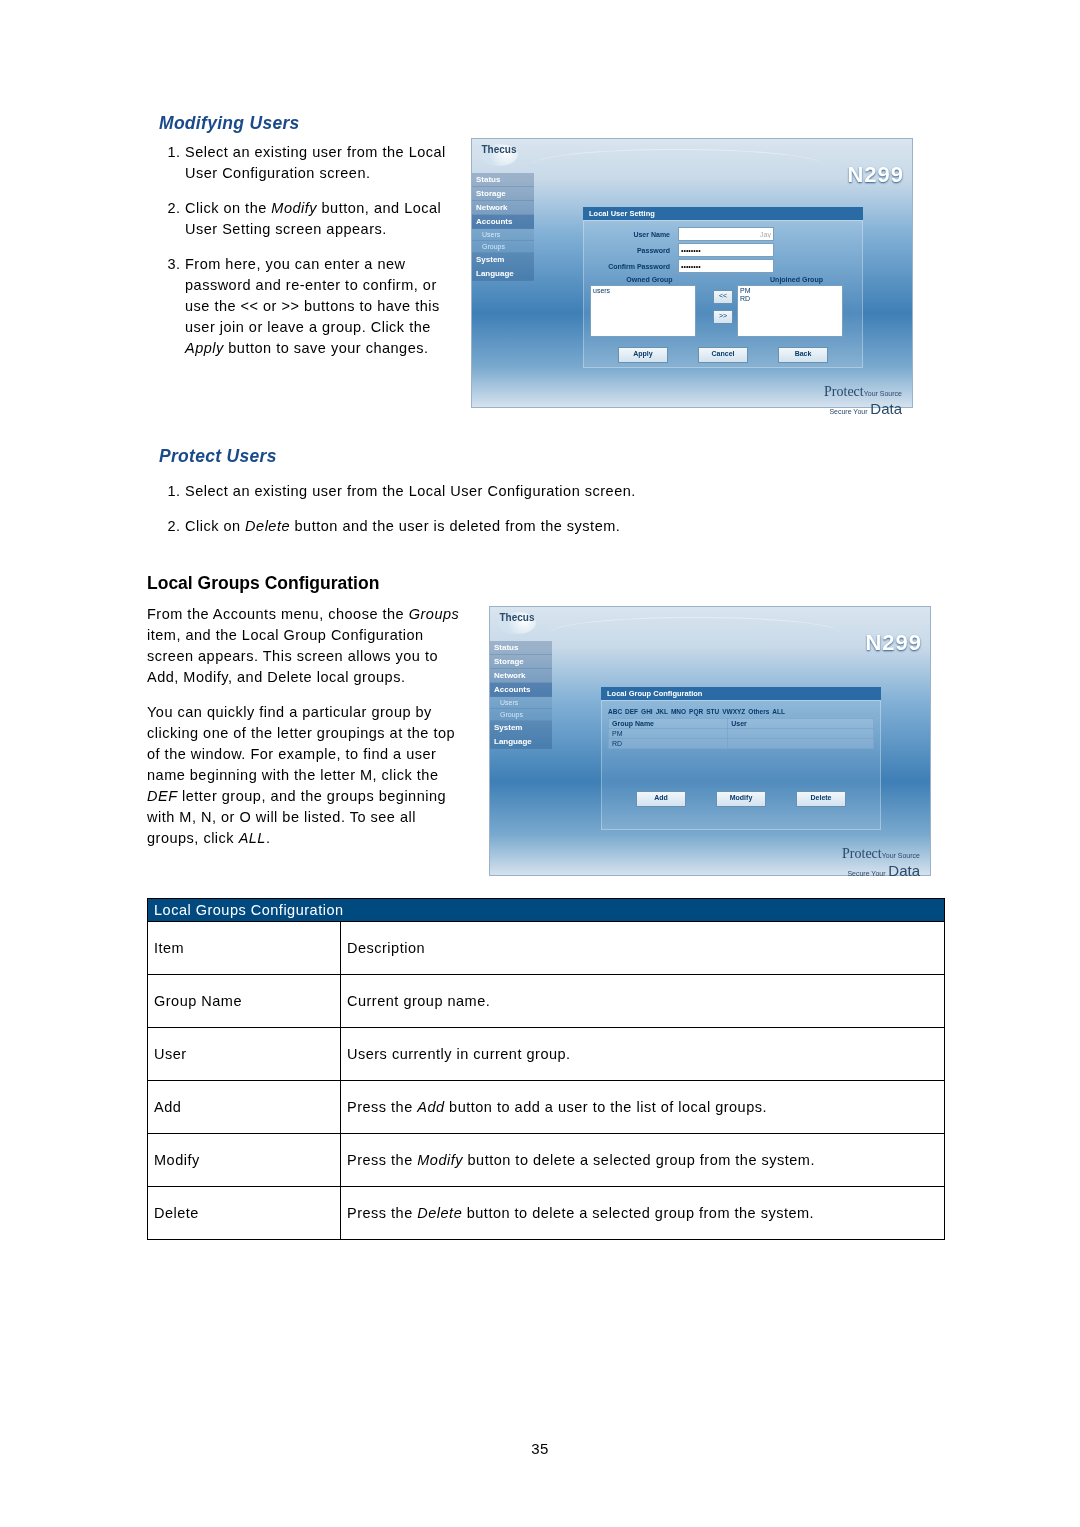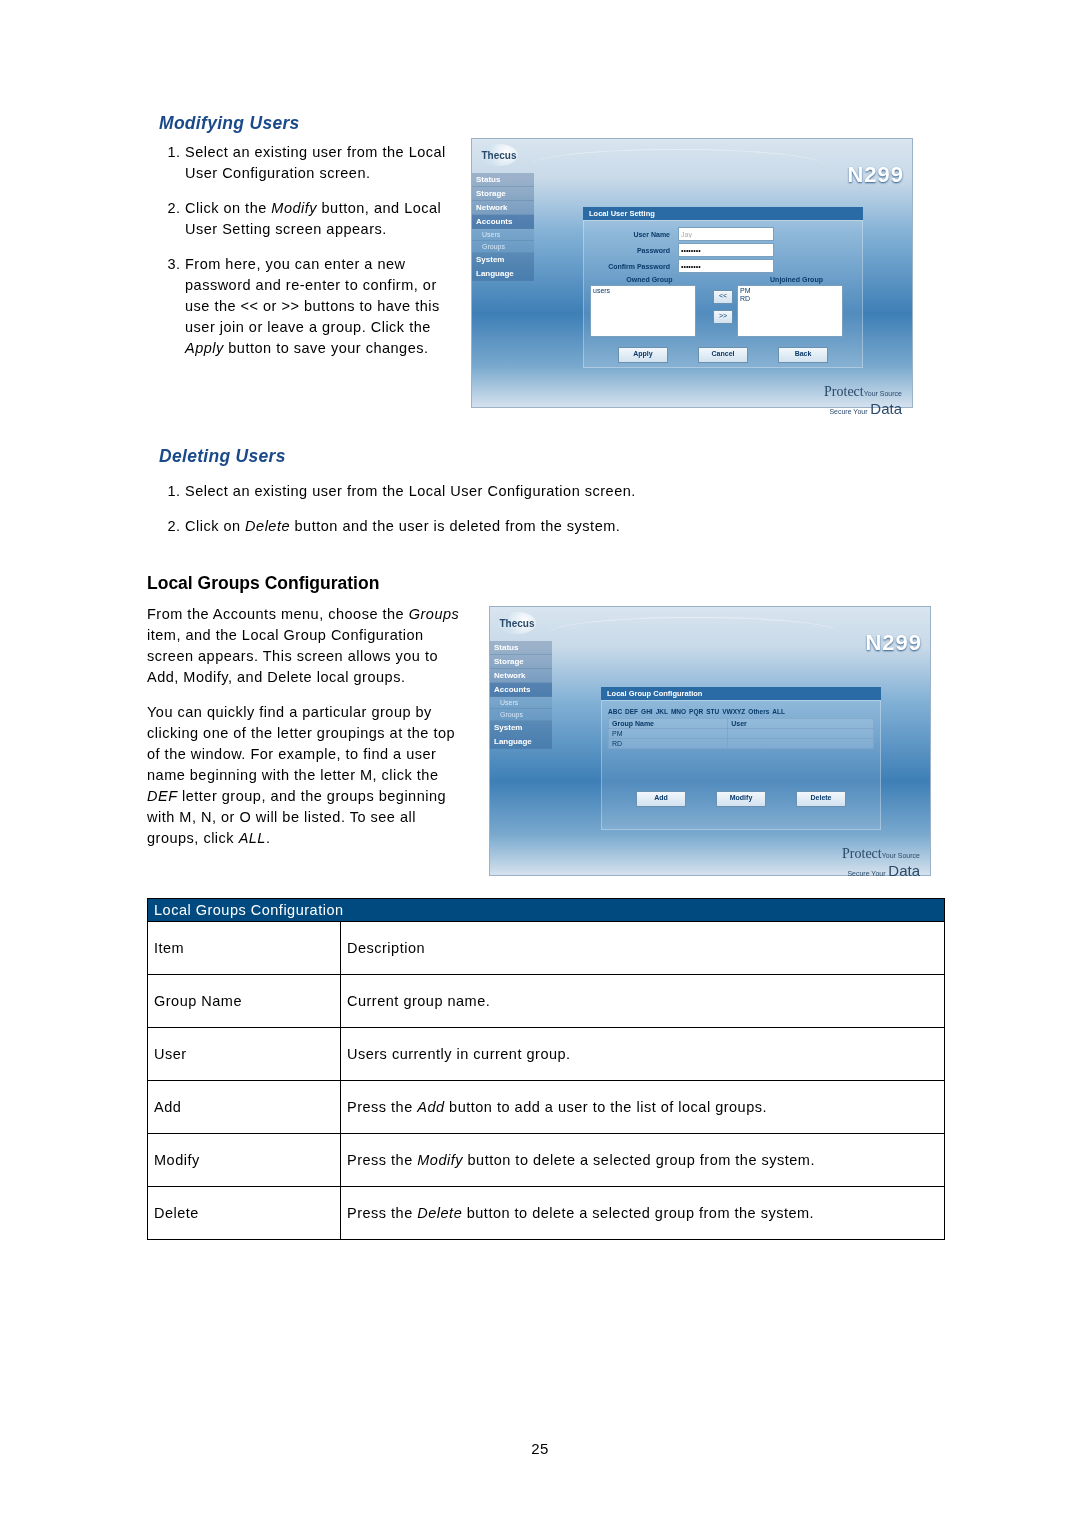--- a/index.html
+++ b/index.html
@@ -73,21 +73,20 @@
   }
   .logo {
     font-size: 10px;
     font-weight: bold;
     color: #2a4a6a;
     background: radial-gradient(circle at 70% 40%, #fff 0%, #d2e2ef 60%);
     border-radius: 50%;
     width: 38px;
     height: 22px;
     display: flex;
-    align-items: center;
     justify-content: center;
   }
   .logo span::after { content: ""; }
   .model {
     font-size: 22px;
     font-weight: bold;
     color: #fff;
     text-shadow: 0 1px 2px #2a5a8a;
     letter-spacing: 1px;
     margin-top: 40px;
@@ -271,21 +270,21 @@
             <div class="nav-item">System</div>
             <div class="nav-item">Language</div>
           </div>
           <div class="main-area">
             <div style="height:26px;"></div>
             <div class="panel">
               <div class="panel-header">Local User Setting</div>
               <div class="panel-body">
                 <div class="frow">
                   <div class="flabel">User Name</div>
-                  <div class="fval"><input readonly="" style="color: rgb(170, 170, 170);" value="Jay"></div>
+                  <div class="fval"><input readonly="" style="color: rgb(170, 170, 170); text-align: right;" value="Jay"></div>
                 </div>
                 <div class="frow">
                   <div class="flabel">Password</div>
                   <div class="fval"><input type="password" value="********" style=""></div>
                 </div>
                 <div class="frow">
                   <div class="flabel">Confirm Password</div>
                   <div class="fval"><input type="password" value="********" style=""></div>
                 </div>
                 <div class="dual-col">
@@ -318,21 +317,21 @@
         </div>
         <div class="footer-tag">
           <span class="big">Protect</span><span style="font-size:7px;">Your Source</span><br>
           <span style="font-size:7px;">Secure Your</span> <span class="data">Data</span>
         </div>
       </div>
     </div>
   </div>
 
   <div style="height:38px;"></div>
-  <div class="section-title">Deleting Users</div>
+  <div class="section-title">Protect Users</div>
   <ol class="instr" style="margin-top:14px;">
     <li>Select an existing user from the Local User Configuration screen.</li>
     <li>Click on <em class="manual-italic">Delete</em> button and the user is deleted from the system.</li>
   </ol>
 
   <div style="height:22px;"></div>
   <div class="section-title-plain">Local Groups Configuration</div>
   <div class="two-col">
     <div class="left-col" style="flex:0 0 318px;">
       <p class="body">From the Accounts menu, choose the <em class="manual-italic">Groups</em> item, and the Local Group Configuration screen appears. This screen allows you to Add, Modify, and Delete local groups.</p>
@@ -434,14 +433,14 @@
           <td class="col1">Modify</td>
           <td>Press the <em class="manual-italic">Modify</em> button to delete a selected group from the system.</td>
         </tr>
     <tr>
           <td class="col1">Delete</td>
           <td>Press the <em class="manual-italic">Delete</em> button to delete a selected group from the system.</td>
         </tr>
   </tbody>
     </table>
 
-  <div class="page-no">25</div>
+  <div class="page-no">35</div>
 </div>
 
 </body></html>

